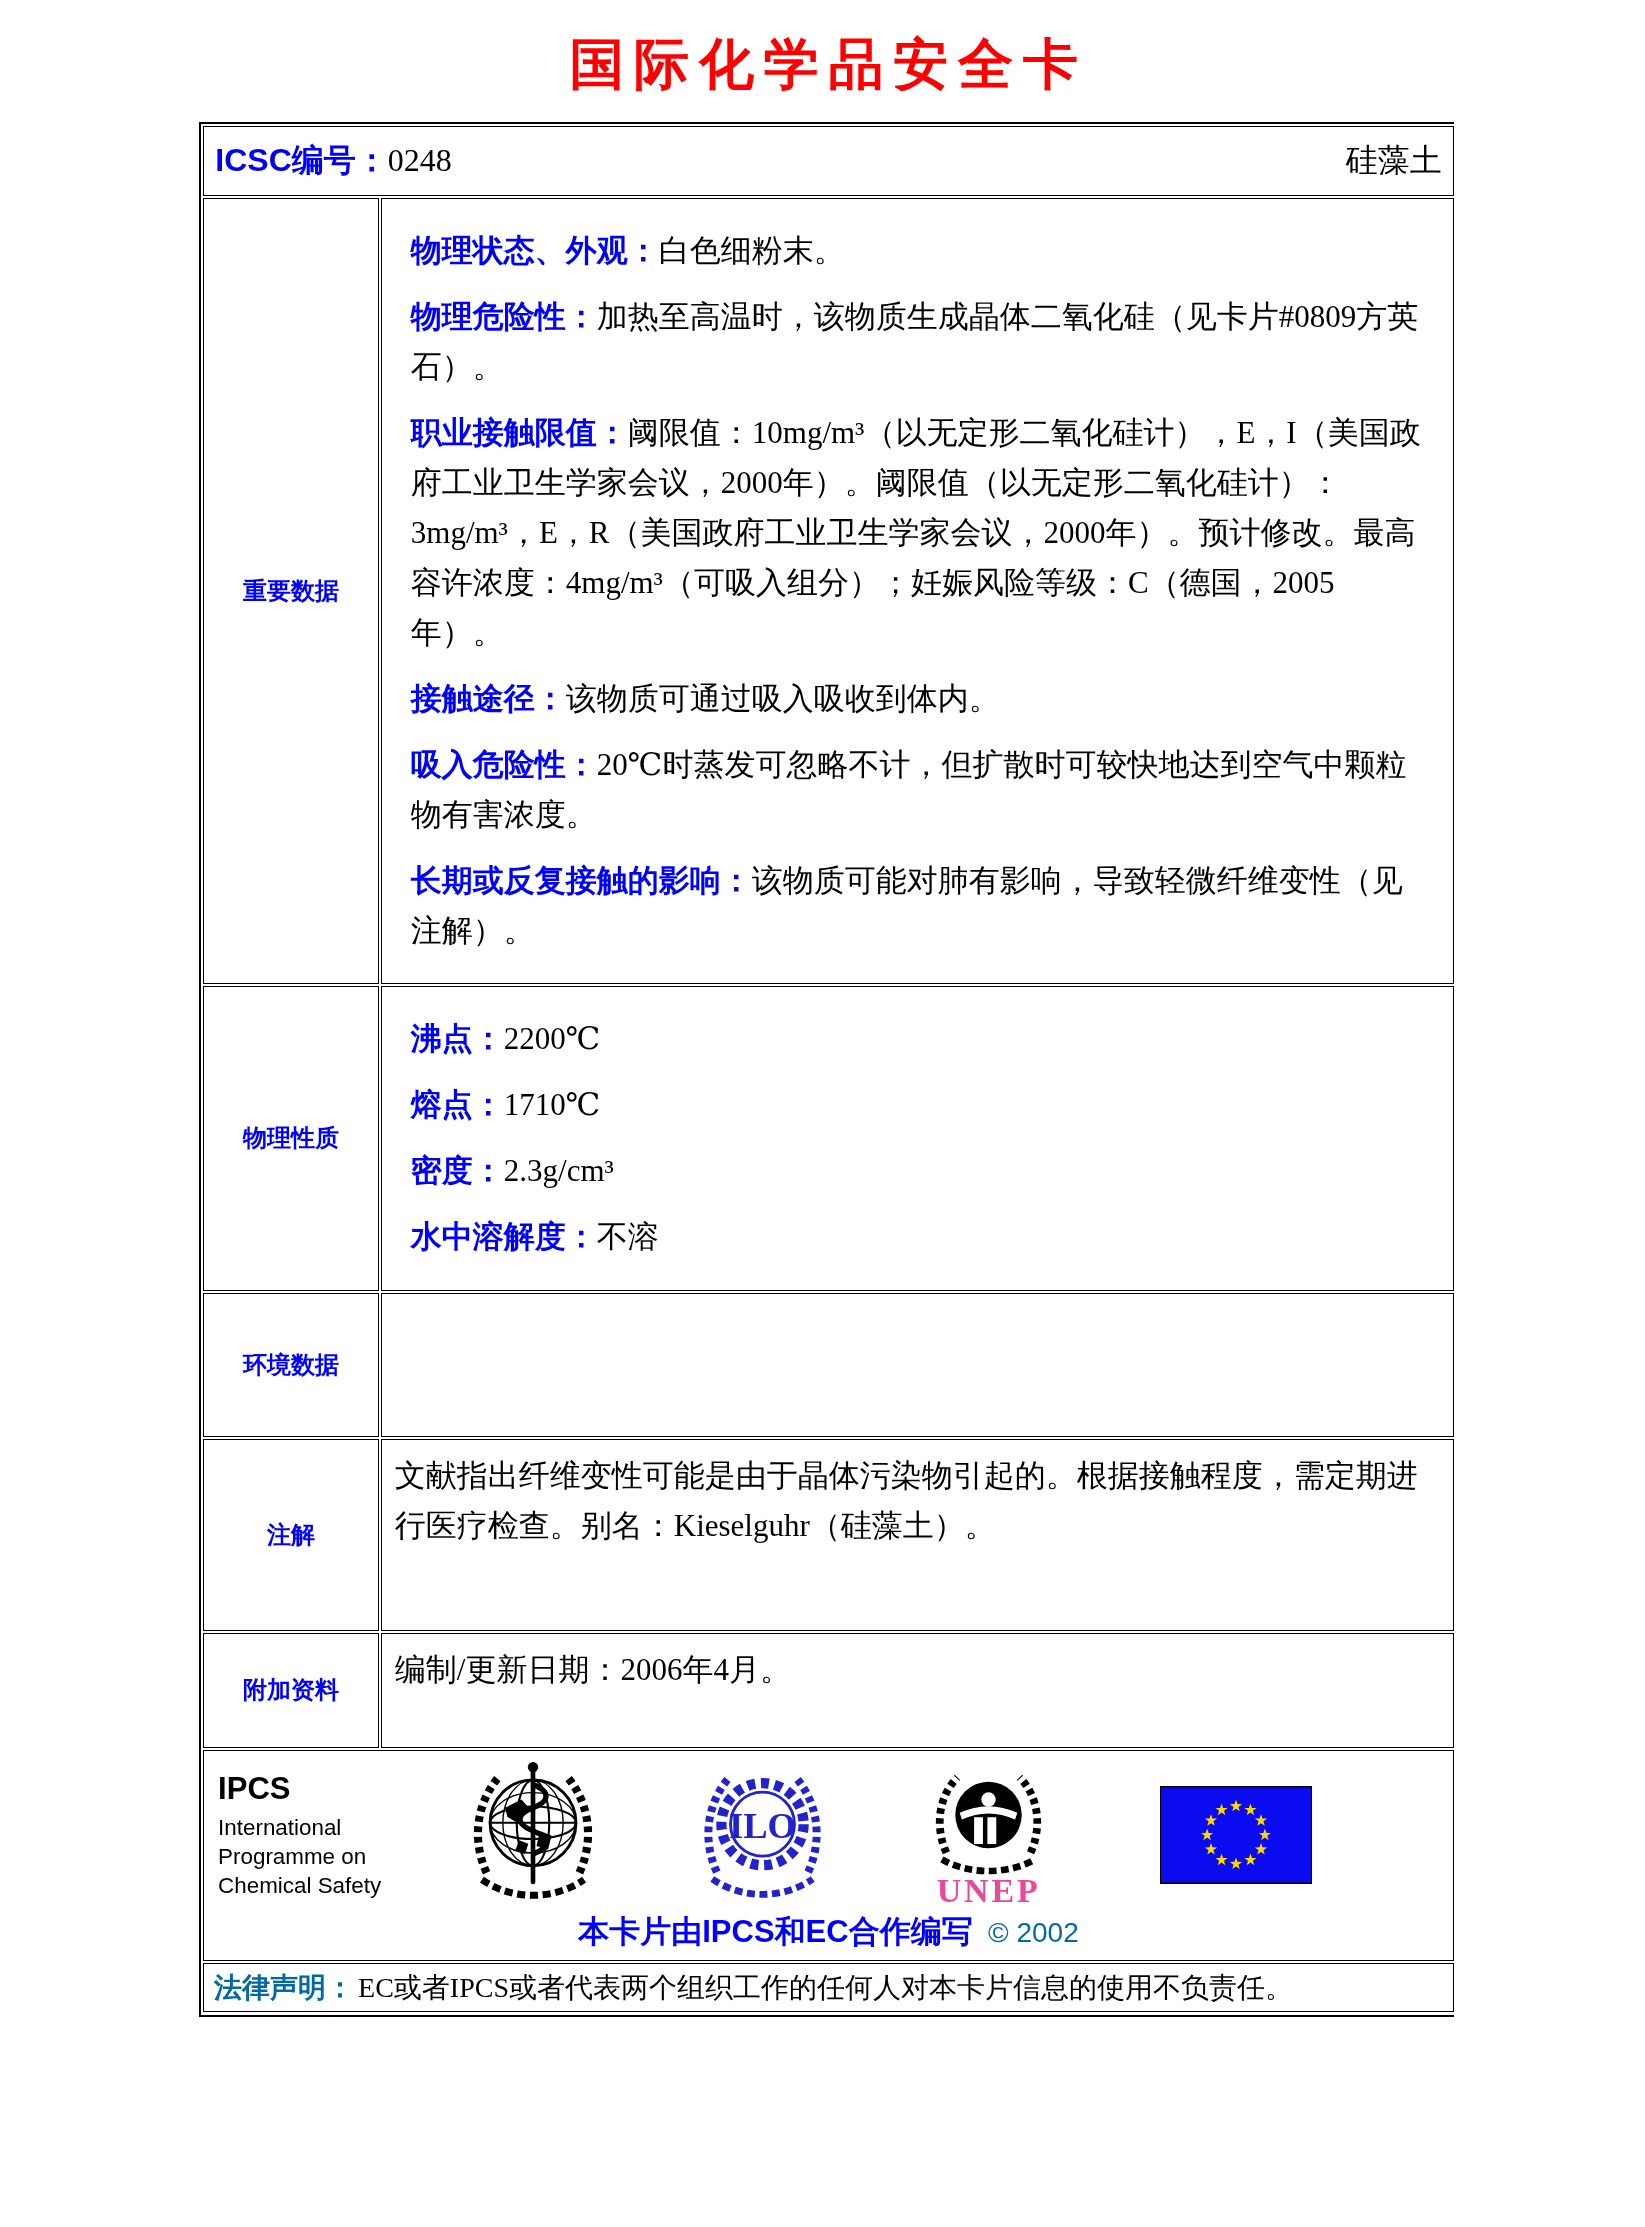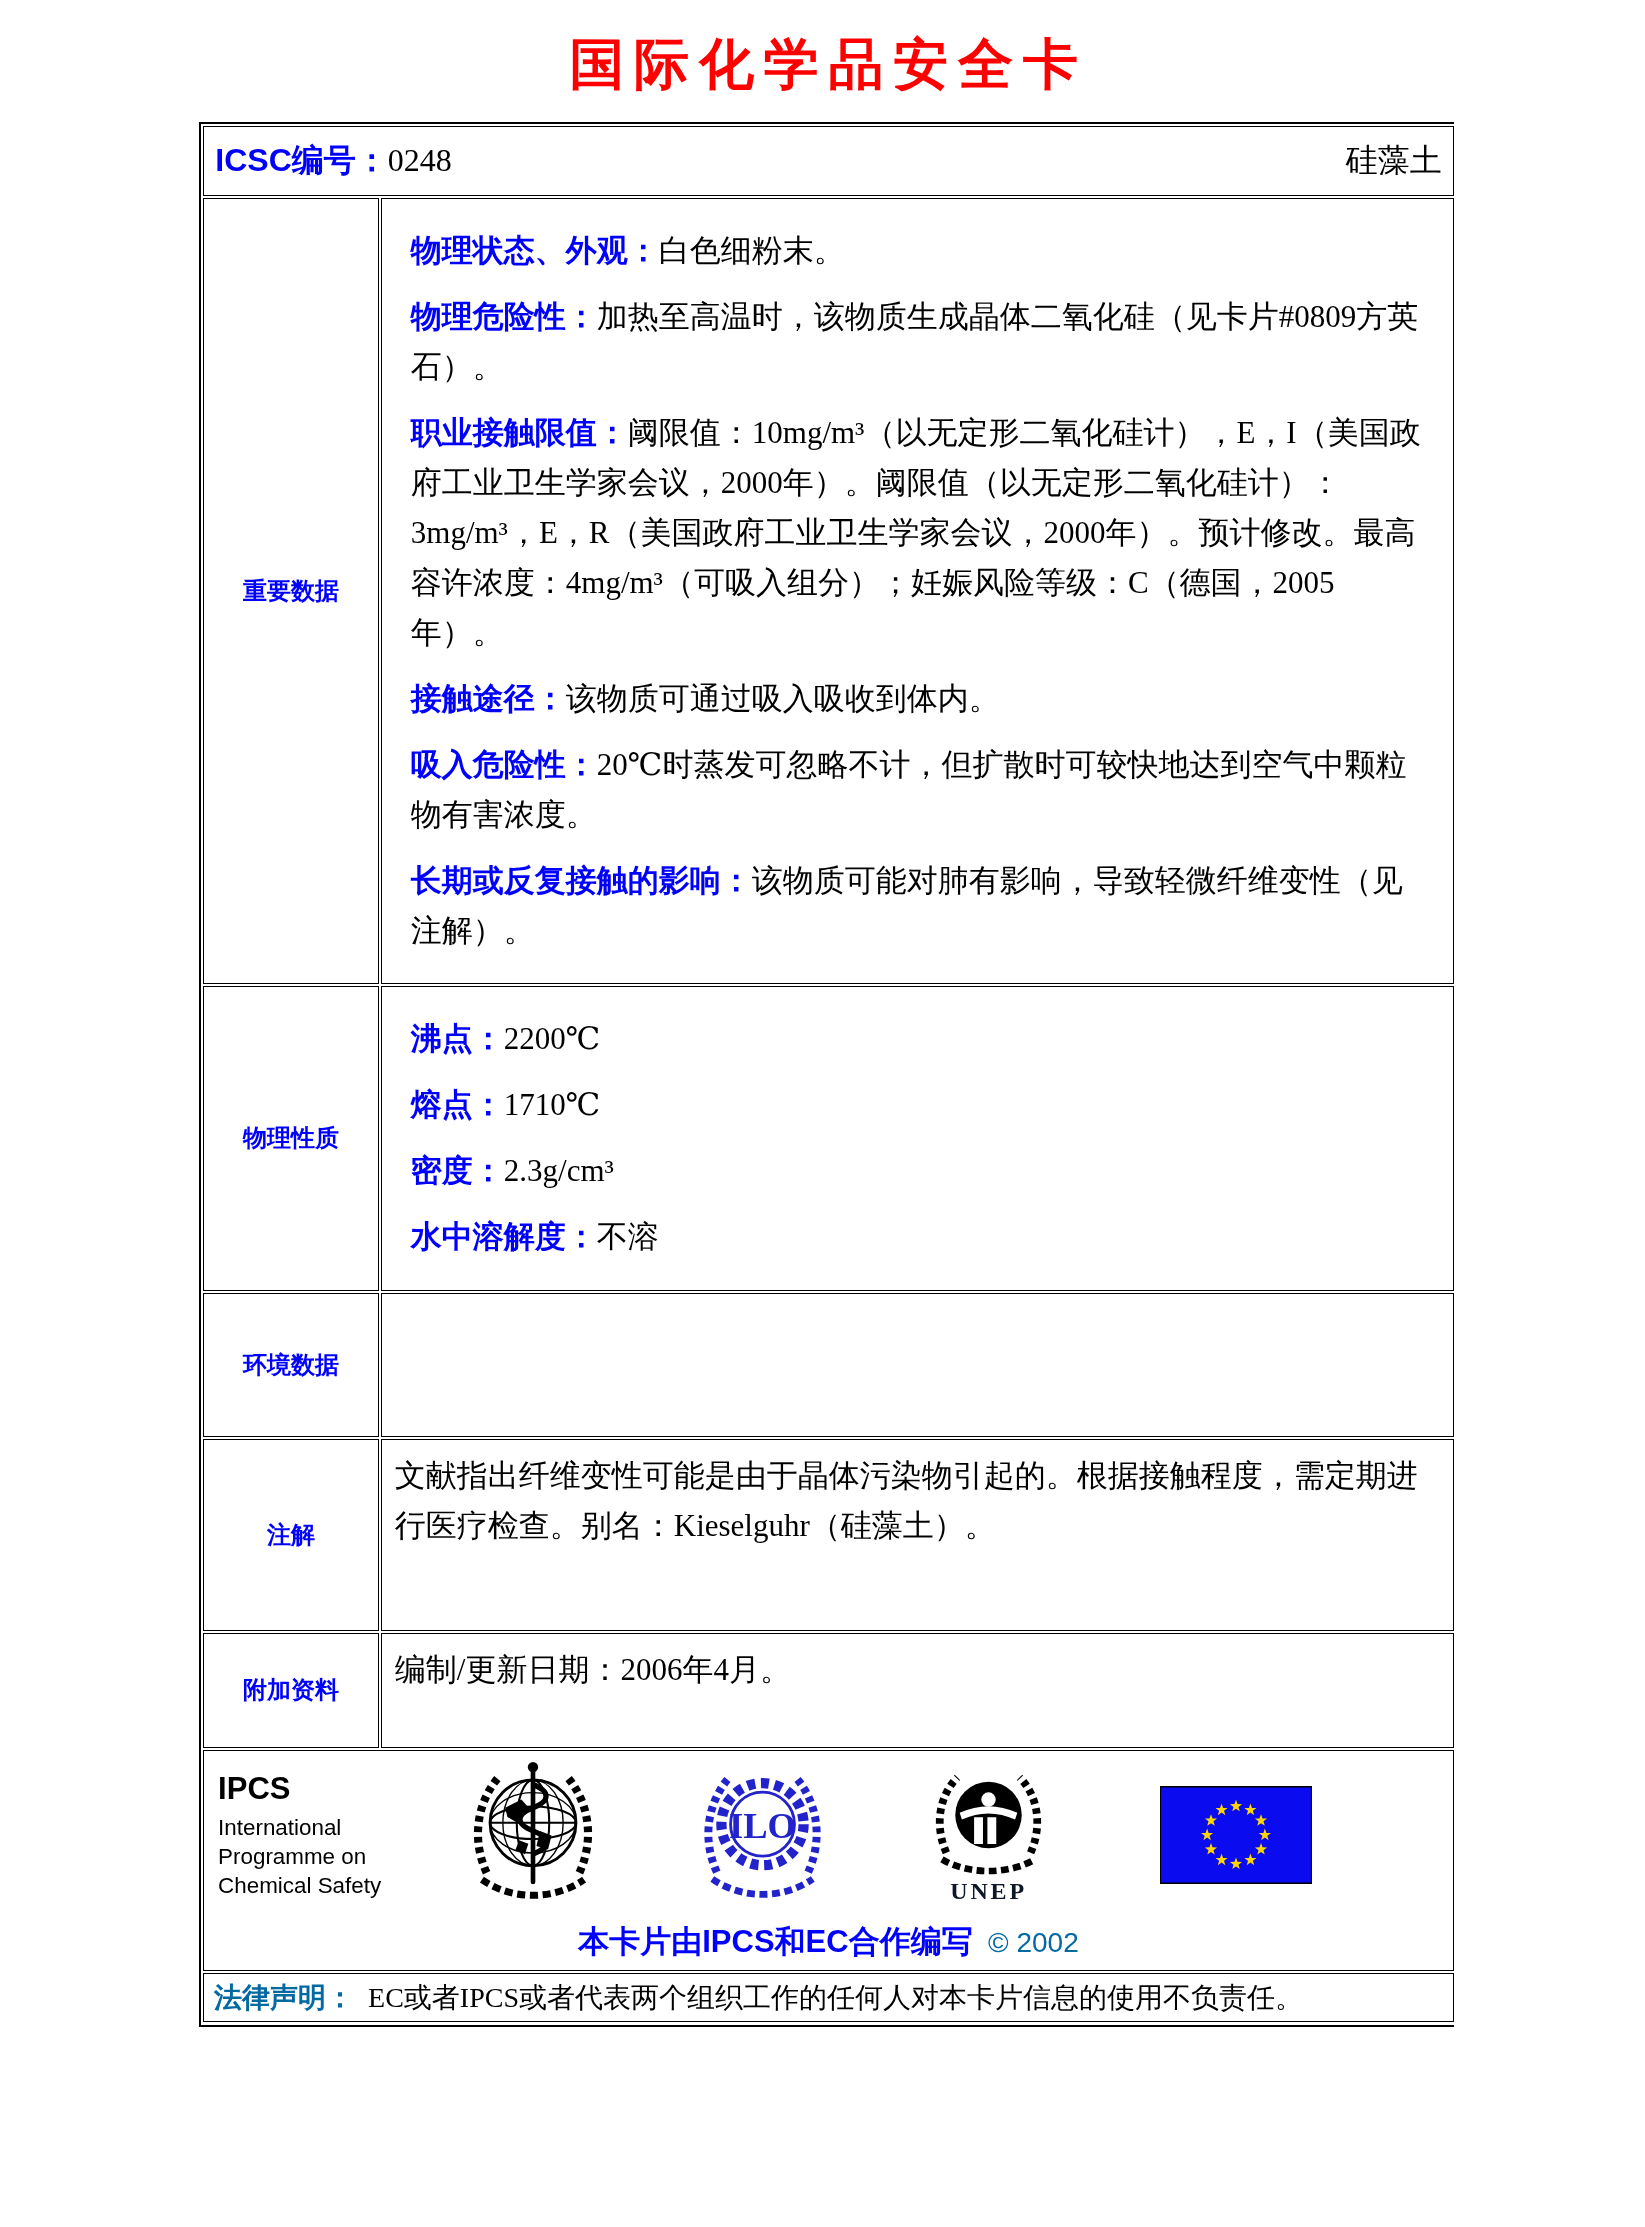--- a/index.html
+++ b/index.html
@@ -30,21 +30,20 @@
     grid-template-columns:176px 1fr;
     gap:2.1px;
     border:2.8px solid #000;
     padding:2.1px;
     background:#ffffff;
   }
   .cell{
     border:1.4px solid #000;
     box-sizing:border-box;
     background:#fff;
-    gap:10px;
   }
   .full{grid-column:1 / -1;}
   .blue-label{
     color:#0000ff;
     font-family:"Liberation Sans","DejaVu Sans",sans-serif;
     font-weight:bold;
   }
   .header-cell{
     min-height:70px;
     display:flex;
@@ -90,24 +89,24 @@
   .ipcs-acronym{font-family:"Liberation Sans","DejaVu Sans",sans-serif;font-weight:bold;font-size:31px;margin-bottom:5.6px;}
   .ipcs-line{font-family:"Liberation Sans","DejaVu Sans",sans-serif;font-size:22.4px;line-height:29px;}
   .logo{display:flex;flex-direction:column;align-items:center;}
   .logo-who{margin-left:35px;}
   .logo-ilo{margin-left:91px;}
   .logo-unep{margin-left:91px;}
   .logo-eu{margin-left:105px;}
   .unep-word{
     font-family:"Liberation Serif","DejaVu Serif",serif;
     font-weight:bold;
-    font-size:24px;
+    font-size:34px;
     letter-spacing:2.8px;
     line-height:32px;
-    color:#0f172a;
+    color:#ec4899;
   }
   .credit-row{
     text-align:center;
     padding-bottom:2.8px;
   }
   .credit-cn{
     color:#0000ff;
     font-family:"Liberation Sans","DejaVu Sans",sans-serif;
     font-weight:bold;
     font-size:31px;

